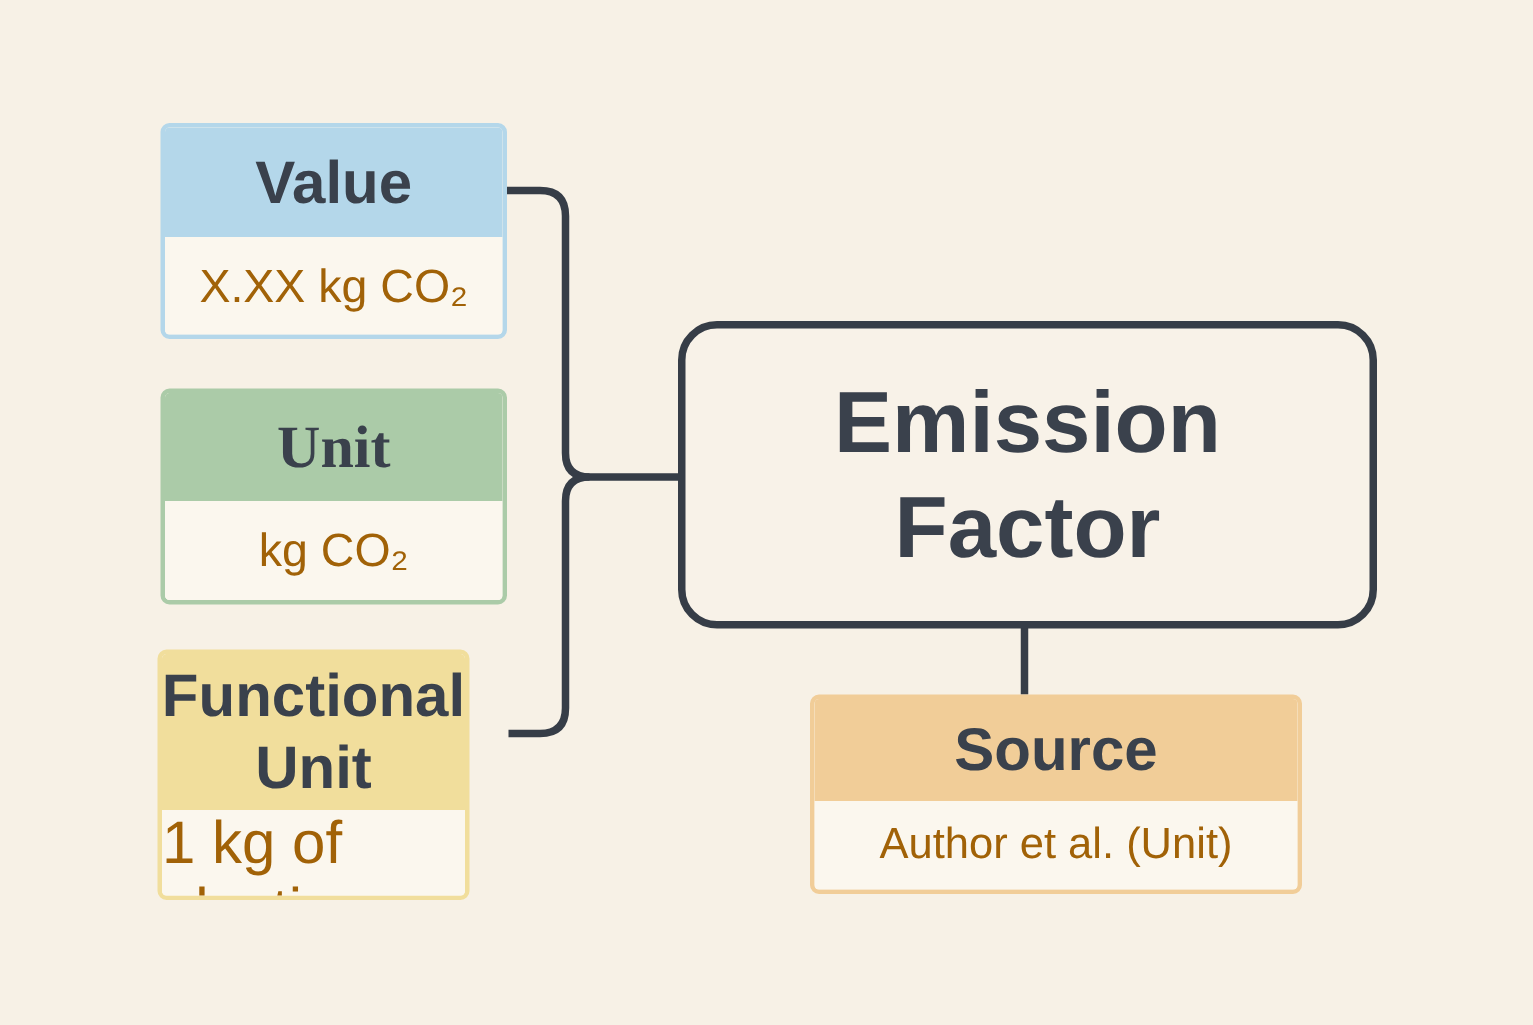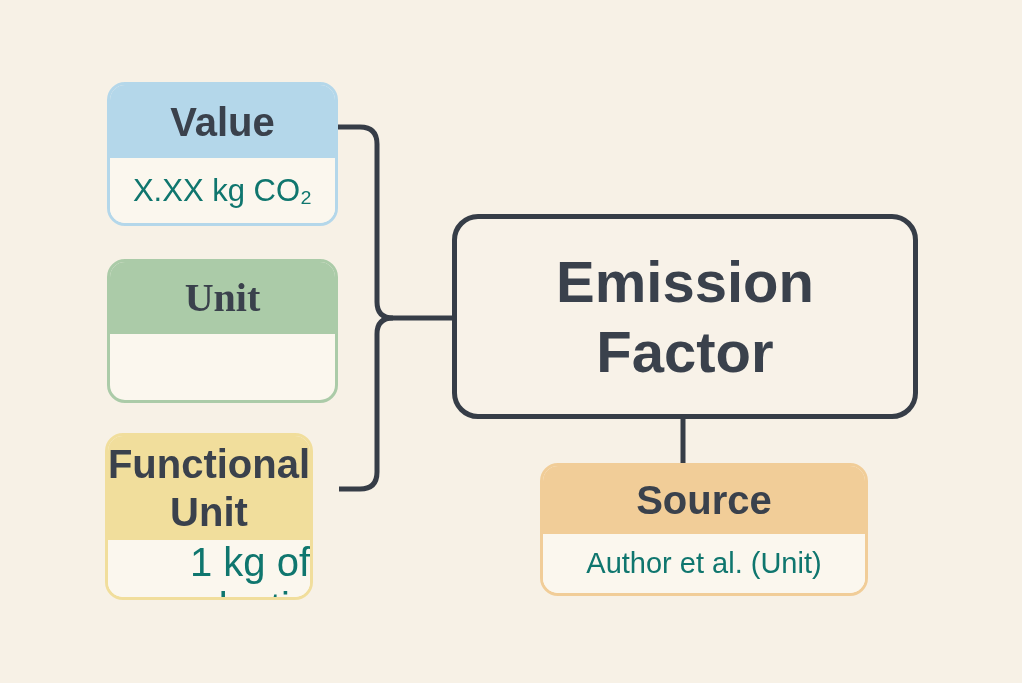--- a/index.html
+++ b/index.html
@@ -22,21 +22,21 @@
     height: 683px;
   }
   .connectors path {
     fill: none;
     stroke: #363D47;
     stroke-width: 5;
   }
   .card {
     position: absolute;
     box-sizing: border-box;
-    border-radius: 18px;
+    border-radius: 6px;
     display: flex;
     flex-direction: column;
     overflow: hidden;
     border: 3px solid transparent;
     background: #FBF7EE;
   }
   .card-header {
     display: flex;
     align-items: center;
     justify-content: center;
@@ -45,23 +45,23 @@
     color: #3A414C;
     font-size: 40px;
     line-height: 48px;
     flex: 0 0 auto;
   }
   .card-body {
     flex: 1 1 auto;
     display: flex;
     align-items: center;
     justify-content: center;
-    text-align: right;
+    text-align: left;
     font-weight: 500;
-    color: #0f766e;
+    color: #a16207;
     font-size: 31px;
     background: #FBF7EE;
   }
   
   .card-value { left: 107px; top: 82px; width: 231px; height: 144px; border-color: #B4D7EA; }
   .card-value .card-header { background: #B4D7EA; height: 73px; }
   
   .card-unit { left: 107px; top: 259px; width: 231px; height: 144px; border-color: #ABCBA8; }
   .card-unit .card-header { background: #ABCBA8; height: 72px; font-family: Liberation Serif, serif; }
   
@@ -105,20 +105,21 @@
     <path d="M683 417 V463"></path>
   </svg>
 
   <div class="card card-value">
     <div class="card-header">Value</div>
     <div class="card-body">X.XX kg CO₂</div>
   </div>
 
   <div class="card card-unit">
     <div class="card-header">Unit</div>
+    <div class="card-body">kg CO₂</div>
   </div>
 
   <div class="card card-fu">
     <div class="card-header">Functional Unit</div>
     <div class="card-body">1 kg of plastic</div>
   </div>
 
   <div class="center-node">
     <span>Emission Factor</span>
   </div>

